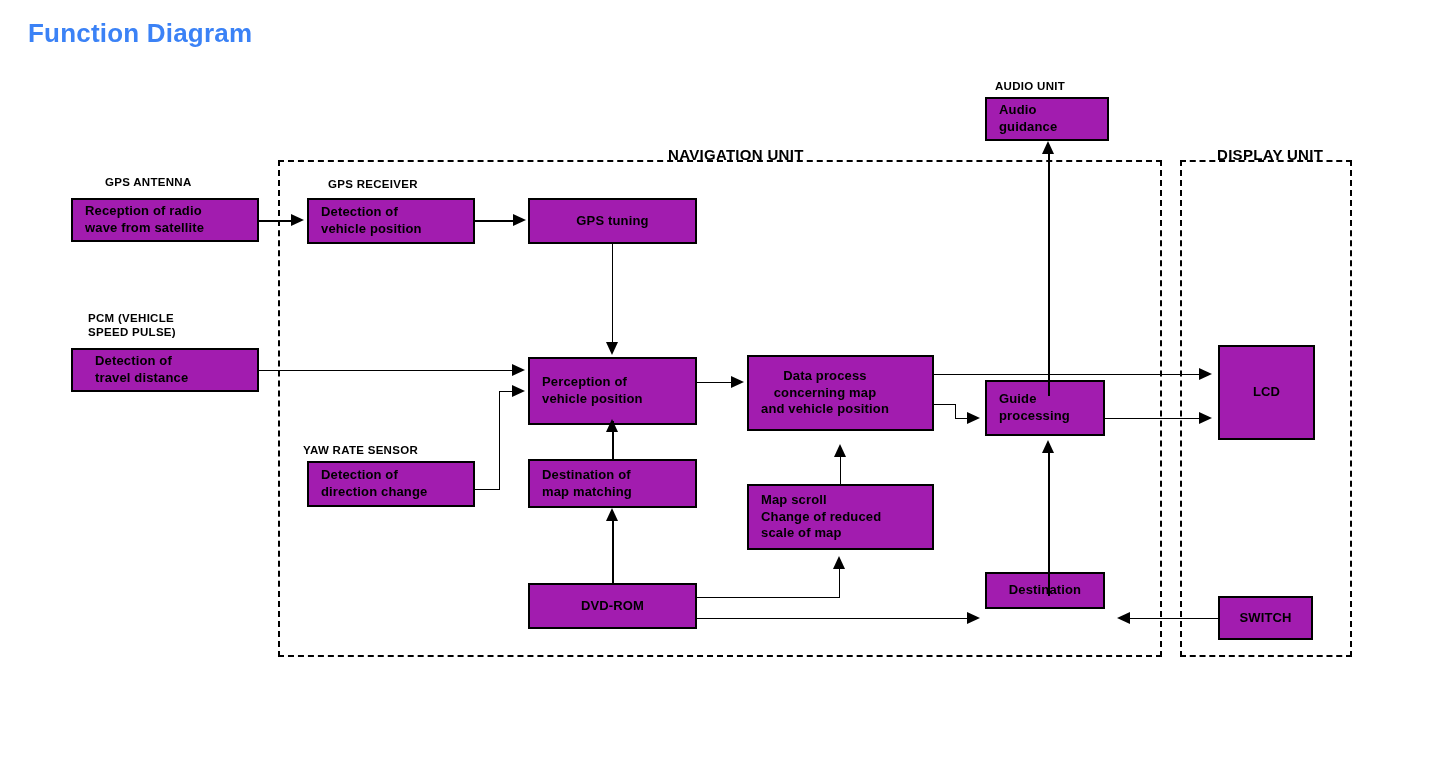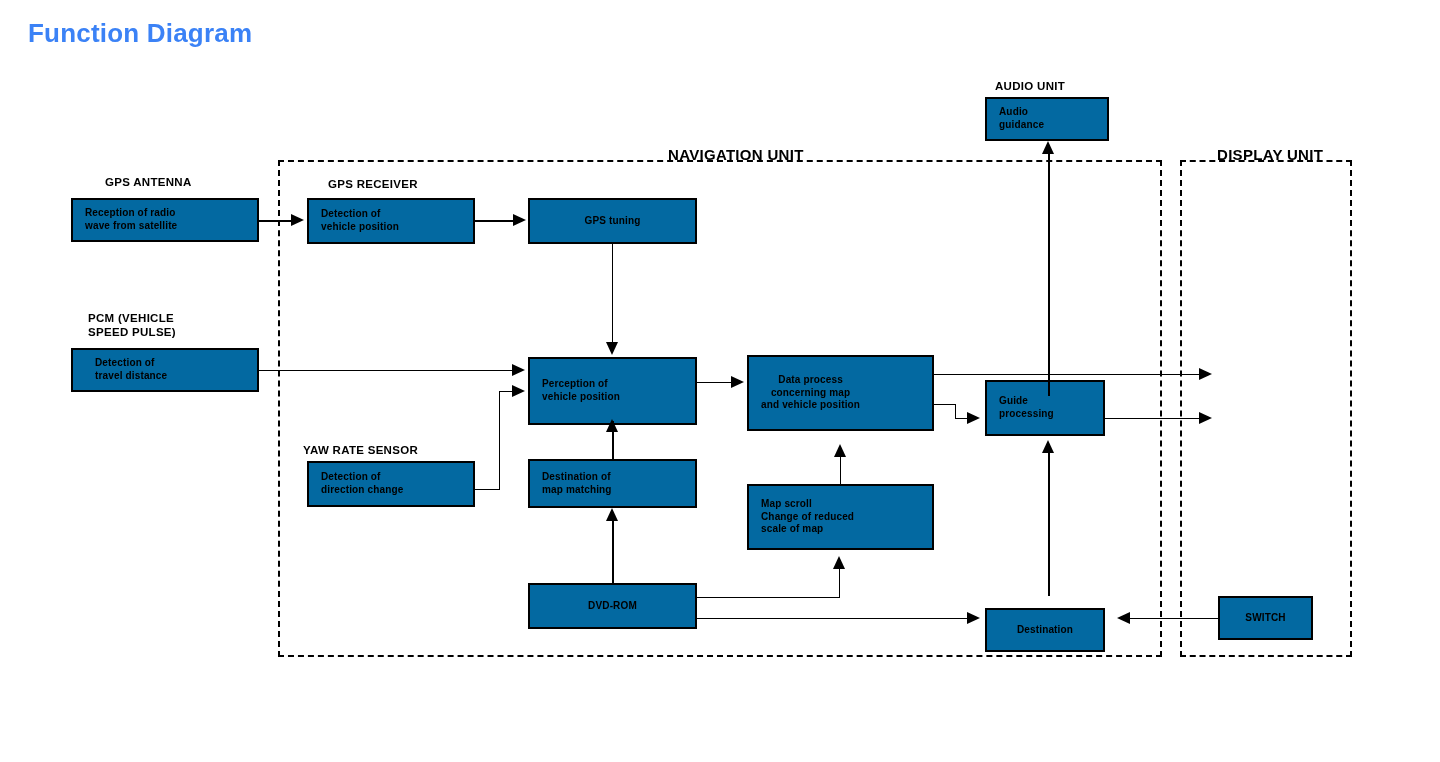--- a/index.html
+++ b/index.html
@@ -42,24 +42,24 @@
     letter-spacing: 0.3px;
     white-space: nowrap;
     color: #000;
     margin-left: 16px;
   }
   
   .box {
     position: absolute;
     box-sizing: border-box;
     border: 2.5px solid #000;
-    background: #0369a1;
+    background: #a21caf;
     display: flex;
     align-items: center;
-    font-size: 10px;
+    font-size: 13px;
     font-weight: bold;
     line-height: 1.28;
     color: #000;
     letter-spacing: 0.15px;
   }
   .box.left-text {
     justify-content: flex-start;
     padding-left: 12px;
   }
   .box.center-text {
@@ -214,24 +214,27 @@
     </div>
   </div>
 
   <div class="box left-text" style="left:985px; top:380px; width:120px; height:56px;">
     <div>
       <div>Guide</div>
       <div>processing</div>
     </div>
   </div>
 
-  <div class="box center-text" style="left:985px; top:608px; width:120px; height:44px;">
+  <div class="box center-text" style="left:985px; top:572px; width:120px; height:37px;">
     <div>Destination</div>
   </div>
 
+  <div class="box center-text" style="left:1218px; top:345px; width:97px; height:95px;">
+    <div>LCD</div>
+  </div>
 
   <div class="box center-text" style="left:1218px; top:596px; width:95px; height:44px;">
     <div>SWITCH</div>
   </div>
 
   <div class="hline thick" style="left:259px; top:220px; width:33px;"></div>
   <div class="arrow right" style="left:291px; top:214px;"></div>
 
   <div class="hline thick" style="left:475px; top:220px; width:40px;"></div>
   <div class="arrow right" style="left:513px; top:214px;"></div>

